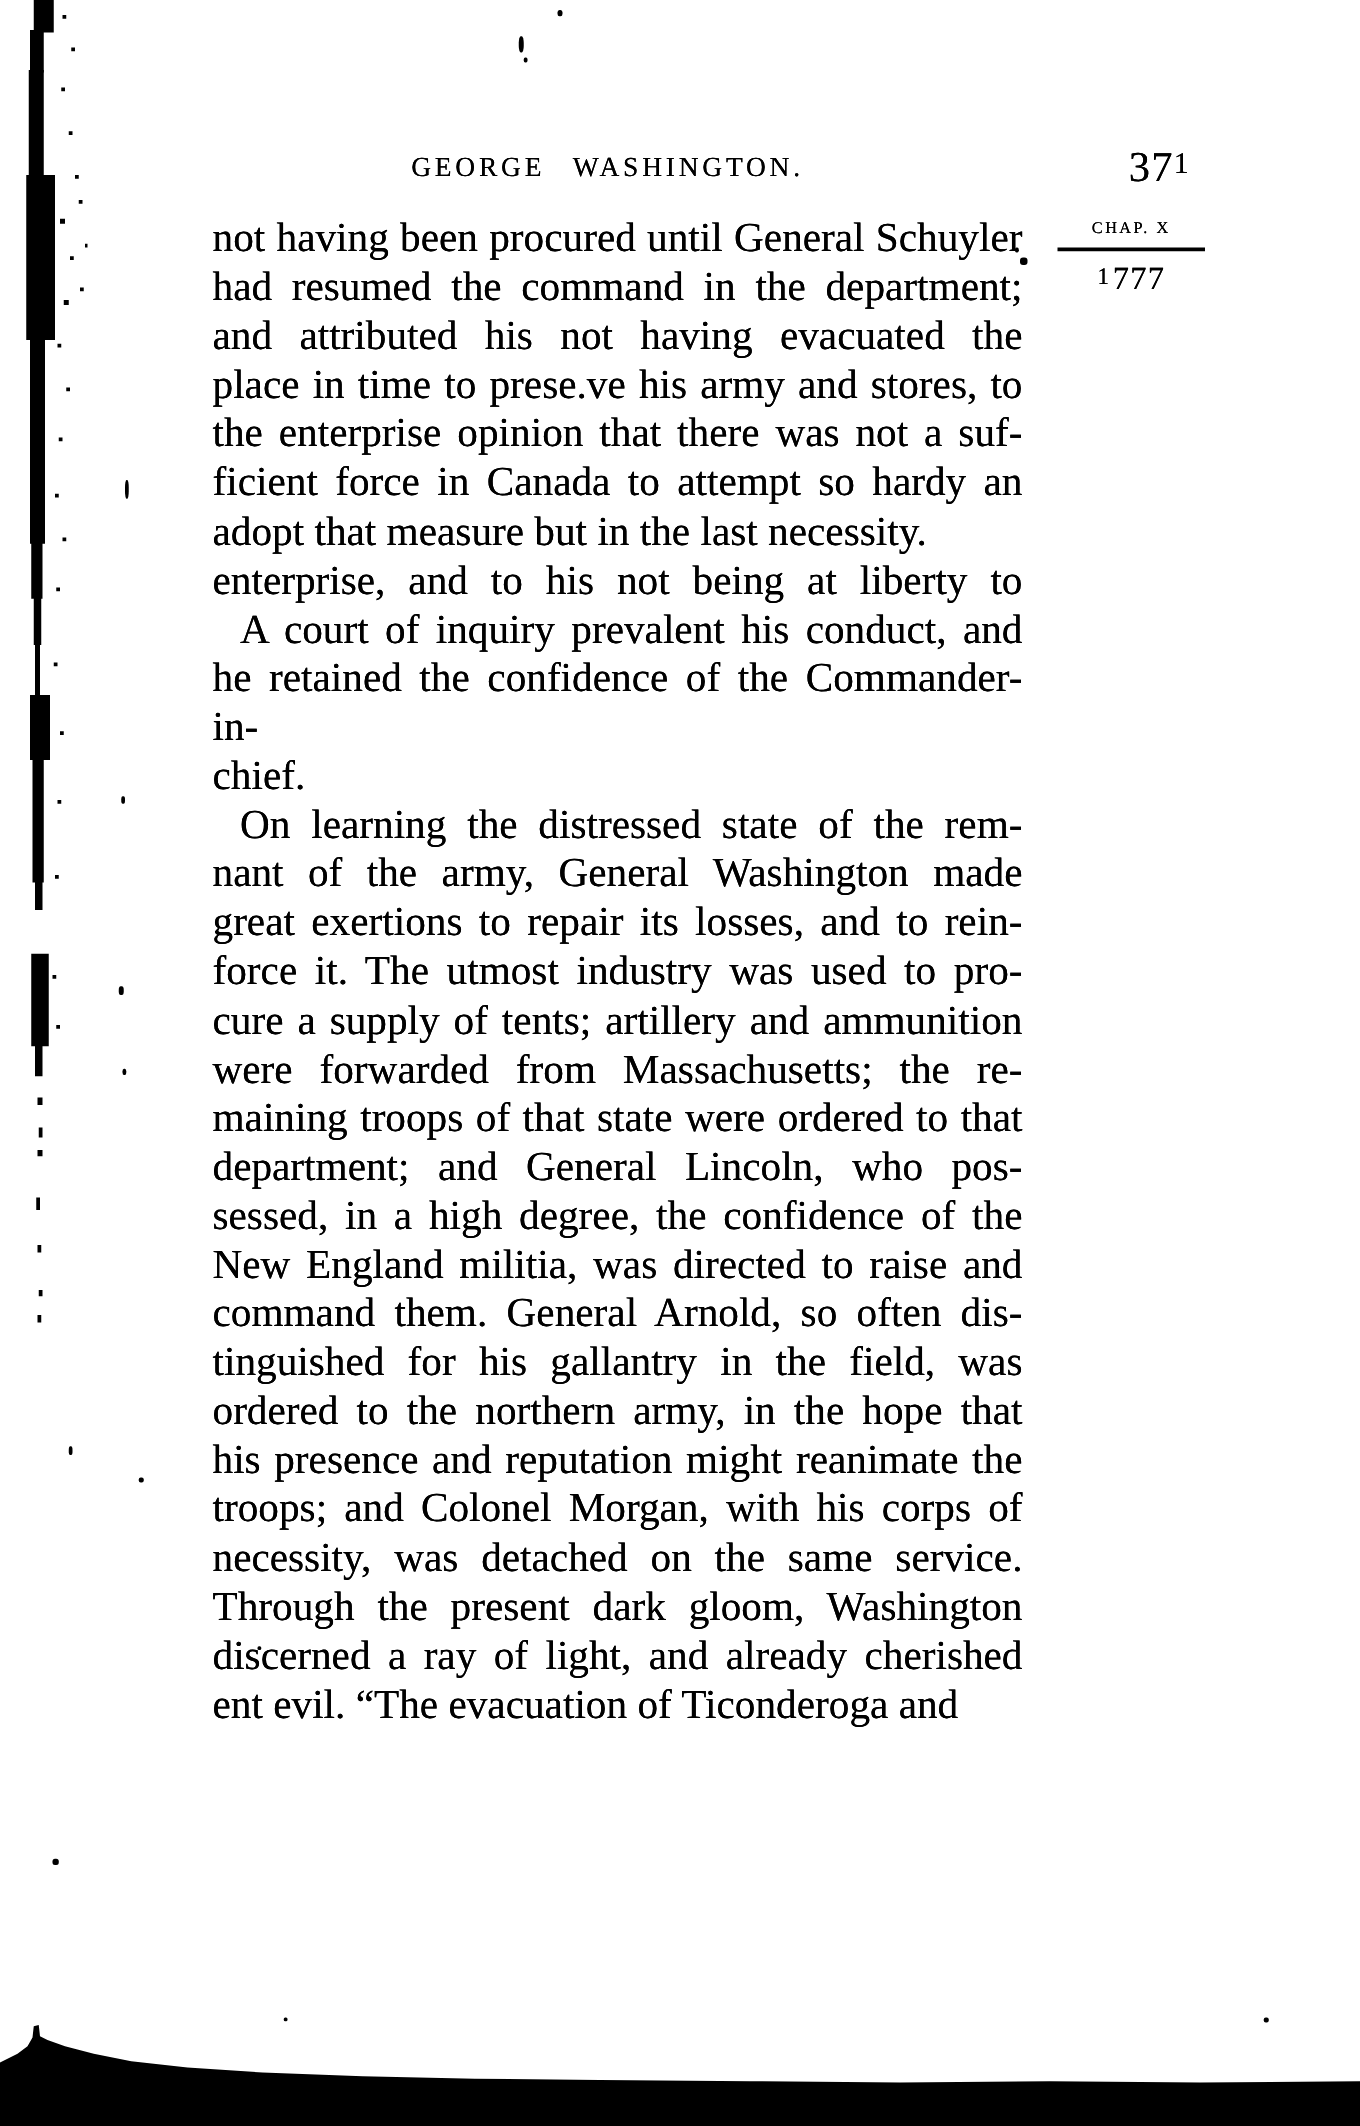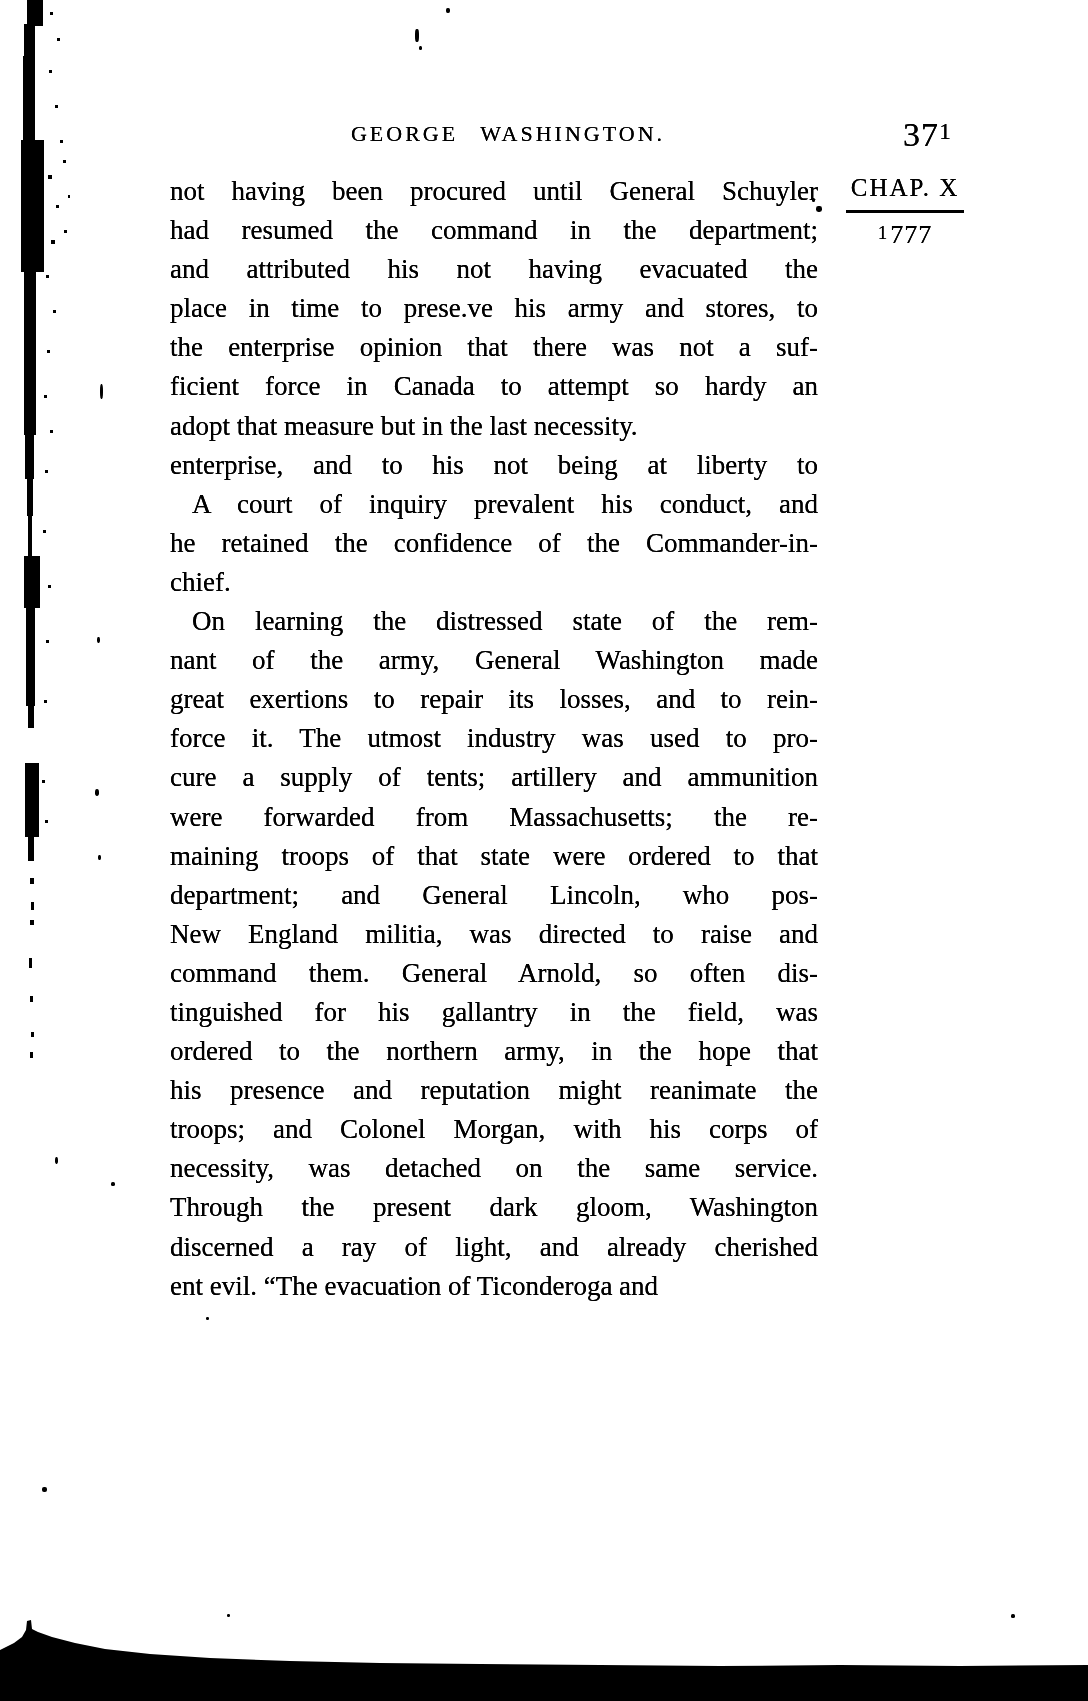--- a/index.html
+++ b/index.html
@@ -3,34 +3,34 @@
 <meta charset="utf-8">
 <style>
   html,body{margin:0;padding:0}
   body{
     width:1088px;height:1701px;position:relative;overflow:hidden;
     background:#ffffff;color:#000;
     font-family:"Liberation Serif","DejaVu Serif",serif;
   }
   .page{position:absolute;inset:0;text-shadow:0 0 .5px #000;}
   .running-header{
-    position:absolute;left:184px;top:121px;width:648px;
+    position:absolute;left:162px;top:121px;width:648px;
     text-align:center;font-size:22px;letter-spacing:3px;word-spacing:14px;
     white-space:nowrap;
   }
   .page-number{position:absolute;left:903px;top:116px;font-size:34px;letter-spacing:1px;}
   .page-number .sup{font-size:24px;vertical-align:7px;}
   .sidenote{position:absolute;left:843px;top:174px;width:124px;text-align:center;}
-  .sidenote .chap{font-size:25px;letter-spacing:2px;white-space:nowrap;}
+  .sidenote .chap{font-size:13px;letter-spacing:2px;white-space:nowrap;}
   .sidenote .rule{height:3px;background:#000;margin:8px 3px 7px 3px;}
   .sidenote .year{font-size:26px;letter-spacing:1px;}
   .sidenote .ysup{font-size:19px;vertical-align:4px;margin-right:2px;}
   .body-text{
     position:absolute;left:170px;top:172px;width:648px;
-    font-size:27px;line-height:39.1px;
+    font-size:33px;line-height:39.1px;
   }
   .line{text-align:justify;text-align-last:justify;}
   .line.end{text-align-last:left;}
   .line.indent{text-indent:22px;}
   .speck{position:absolute;background:#000;border-radius:40%;}
   .artifact{position:absolute;}
 </style>
 </head>
 <body>
 
@@ -107,20 +107,21 @@
       <div class="line">he retained the confidence of the Commander-in-</div>
       <div class="line end">chief.</div>
       <div class="line indent">On learning the distressed state of the rem-</div>
       <div class="line">nant of the army, General Washington made</div>
       <div class="line">great exertions to repair its losses, and to rein-</div>
       <div class="line">force it.  The utmost industry was used to pro-</div>
       <div class="line">cure a supply of tents; artillery and ammunition</div>
       <div class="line">were forwarded from Massachusetts; the re-</div>
       <div class="line">maining troops of that state were ordered to that</div>
       <div class="line">department; and General Lincoln, who pos-</div>
+      <div class="line">sessed, in a high degree, the confidence of the</div>
       <div class="line">New England militia, was directed to raise and</div>
       <div class="line">command them.  General Arnold, so often dis-</div>
       <div class="line">tinguished for his gallantry in the field, was</div>
       <div class="line">ordered to the northern army, in the hope that</div>
       <div class="line">his presence and reputation might reanimate the</div>
       <div class="line">troops; and Colonel Morgan, with his corps of</div>
       <div class="line">necessity, was detached on the same service.</div>
       <div class="line">Through the present dark gloom, Washington</div>
       <div class="line">discerned a ray of light, and already cherished</div>
       <div class="line end">ent evil.  “The evacuation of Ticonderoga and</div>

